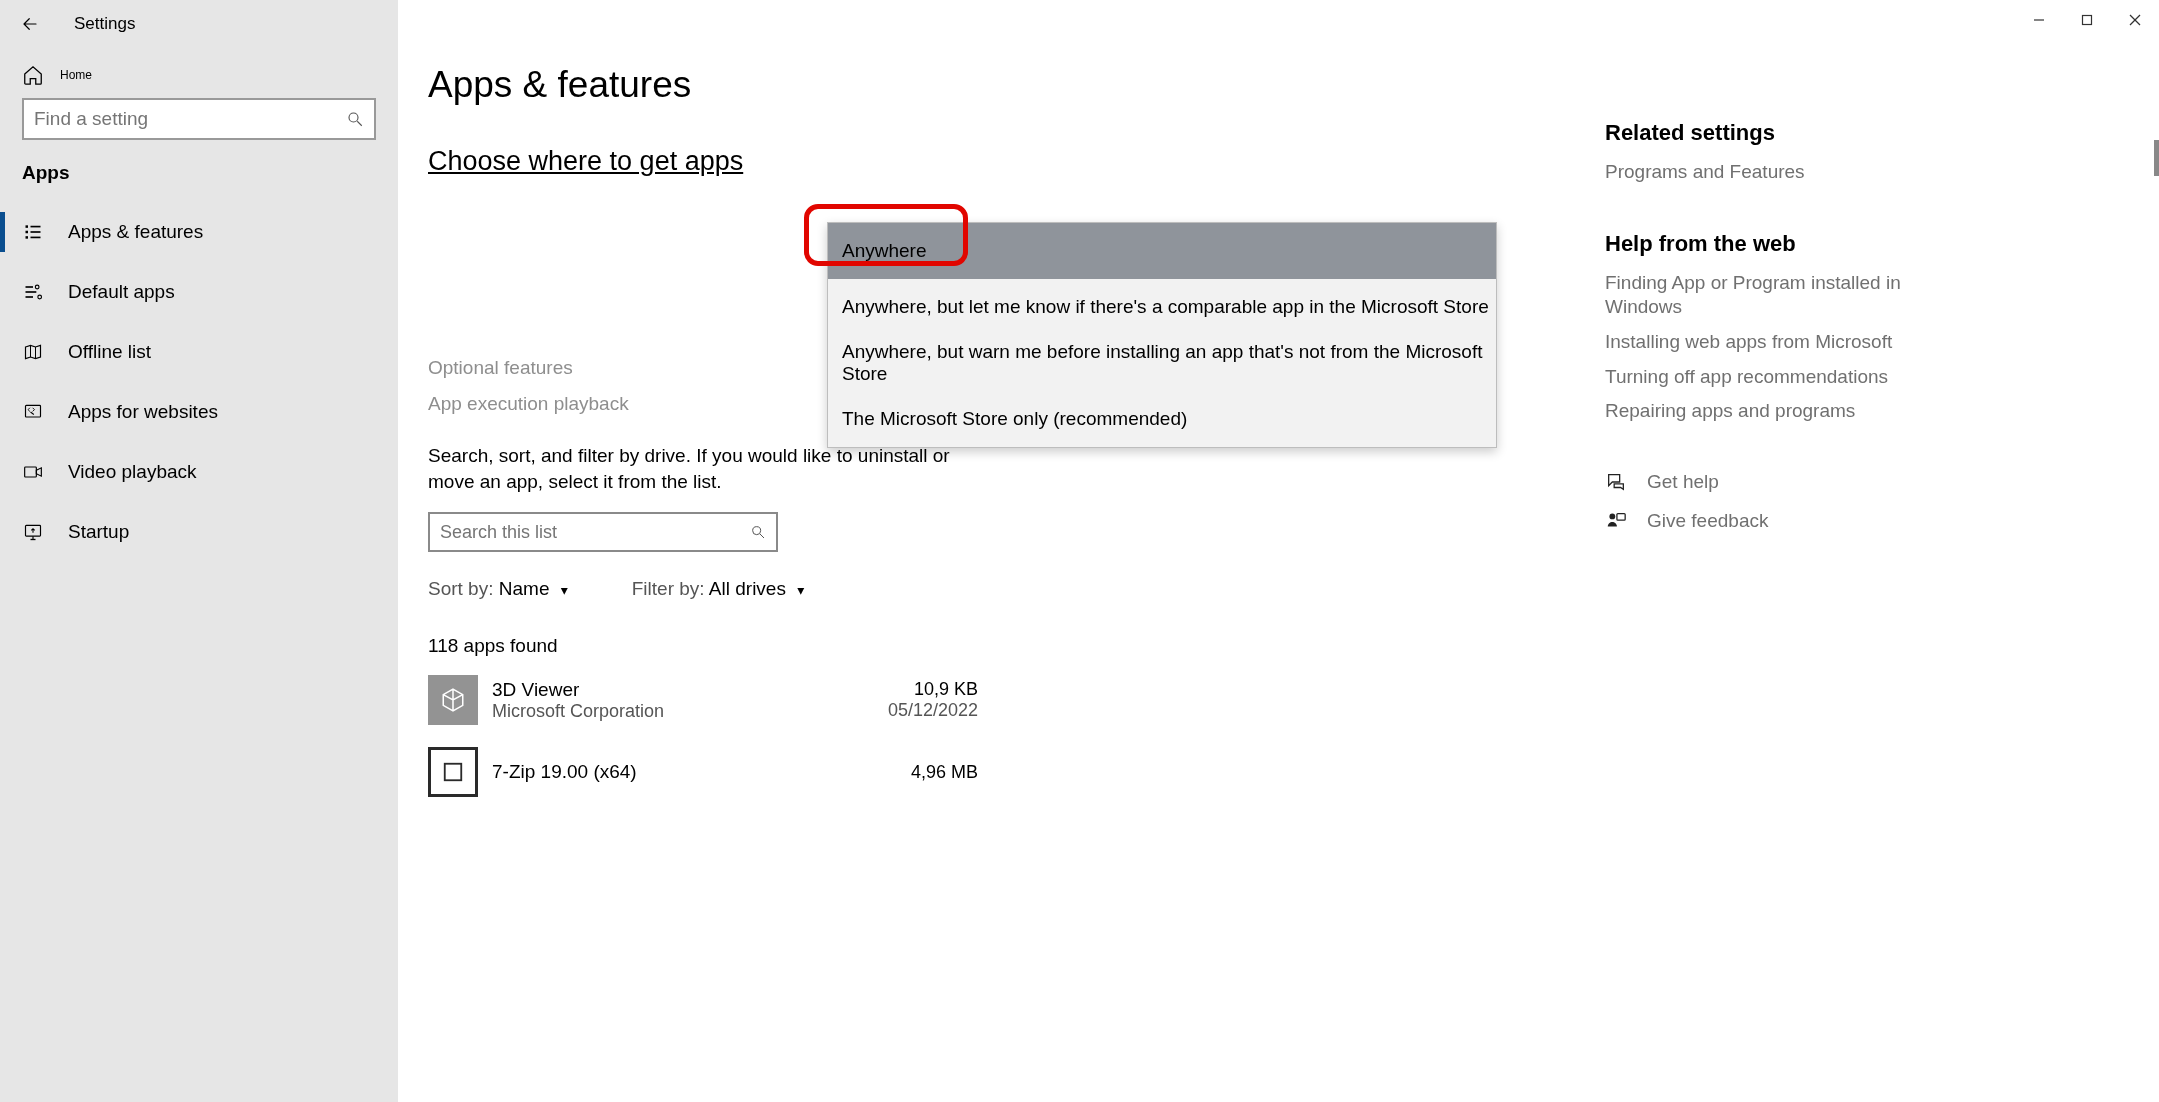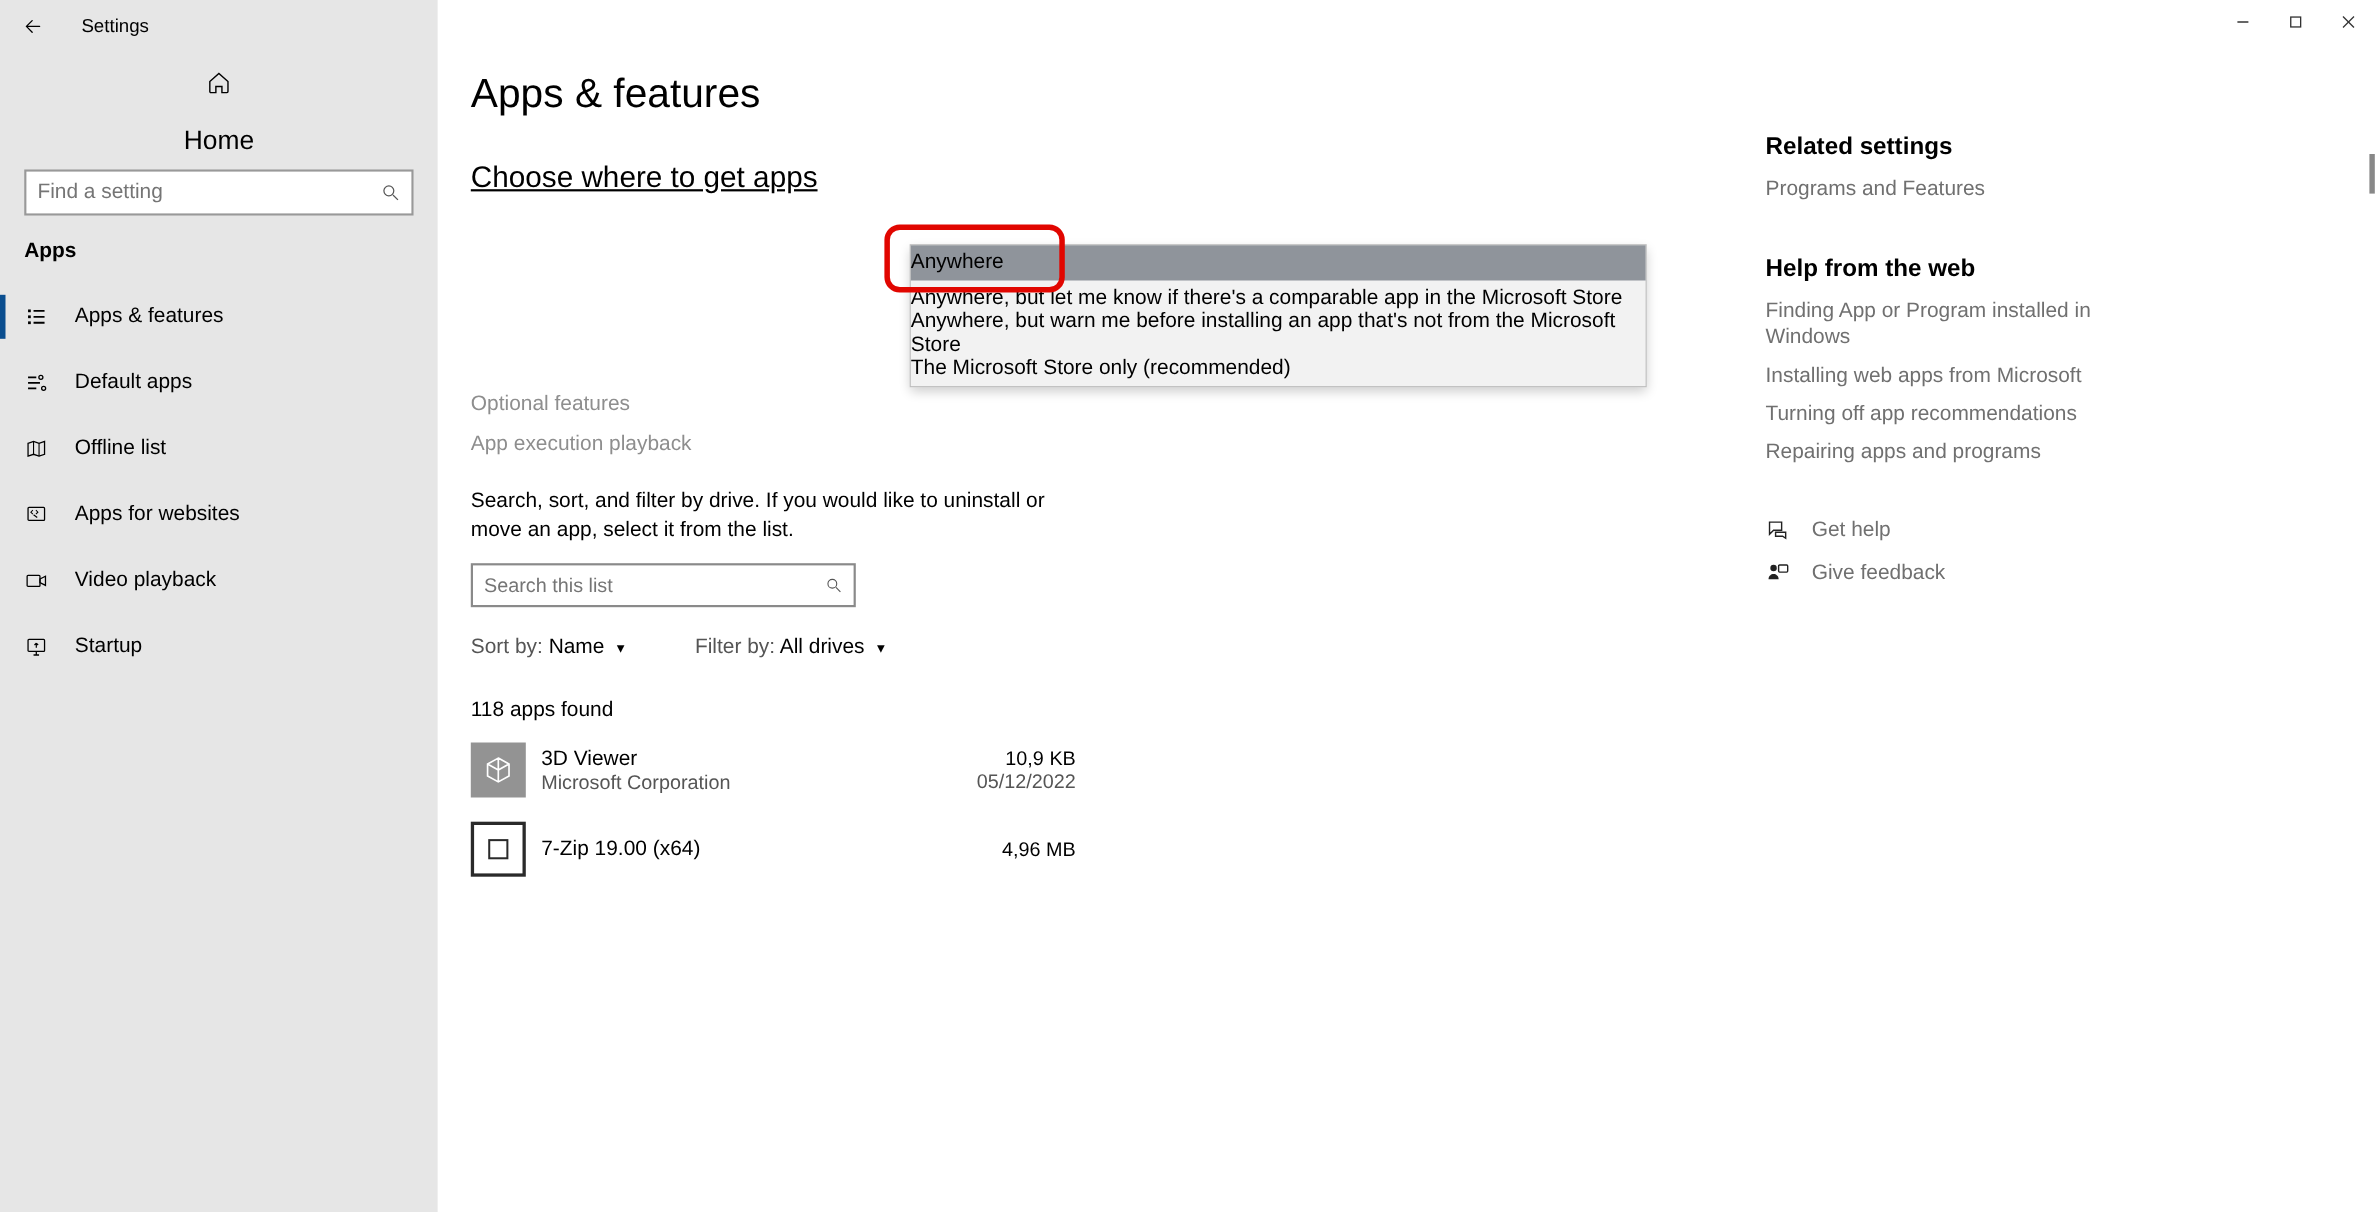--- a/index.html
+++ b/index.html
@@ -25,24 +25,23 @@
 }
 .back-btn {
   width: 24px; height:24px;
   display:flex; align-items:center; justify-content:center;
 }
 .title-text { font-size: 17px; }
 
 .home-row {
   display: flex;
   align-items: center;
-  gap: 28px;
+  gap: 16px;
   padding: 16px 22px 12px 22px;
-  font-size: 24px;
-  flex-direction: column;
+  font-size: 12px;
 }
 
 .search-wrap { padding: 0 22px 22px 22px; }
 .search-box {
   width: 100%;
   height: 42px;
   background: #fff;
   border: 2px solid #999999;
   display: flex;
   align-items: center;
@@ -102,23 +101,24 @@
   position:absolute;
   left: 429px;
   top: 222px;
   width: 670px;
   background:#f2f2f2;
   border:1px solid #bdbdbd;
   box-shadow: 0 4px 10px rgba(0,0,0,.2);
   z-index: 10;
 }
 .dropdown-option {
-  height: 32px;
+  height: 56px;
   display:flex;
   align-items:center;
+  padding-left: 14px;
   font-size: 19px;
 }
 .dropdown-option.selected { background:#8f949b; }
 
 .highlight-rect {
   position:absolute;
   left: 406px;
   top: 204px;
   width: 164px;
   height: 62px;

